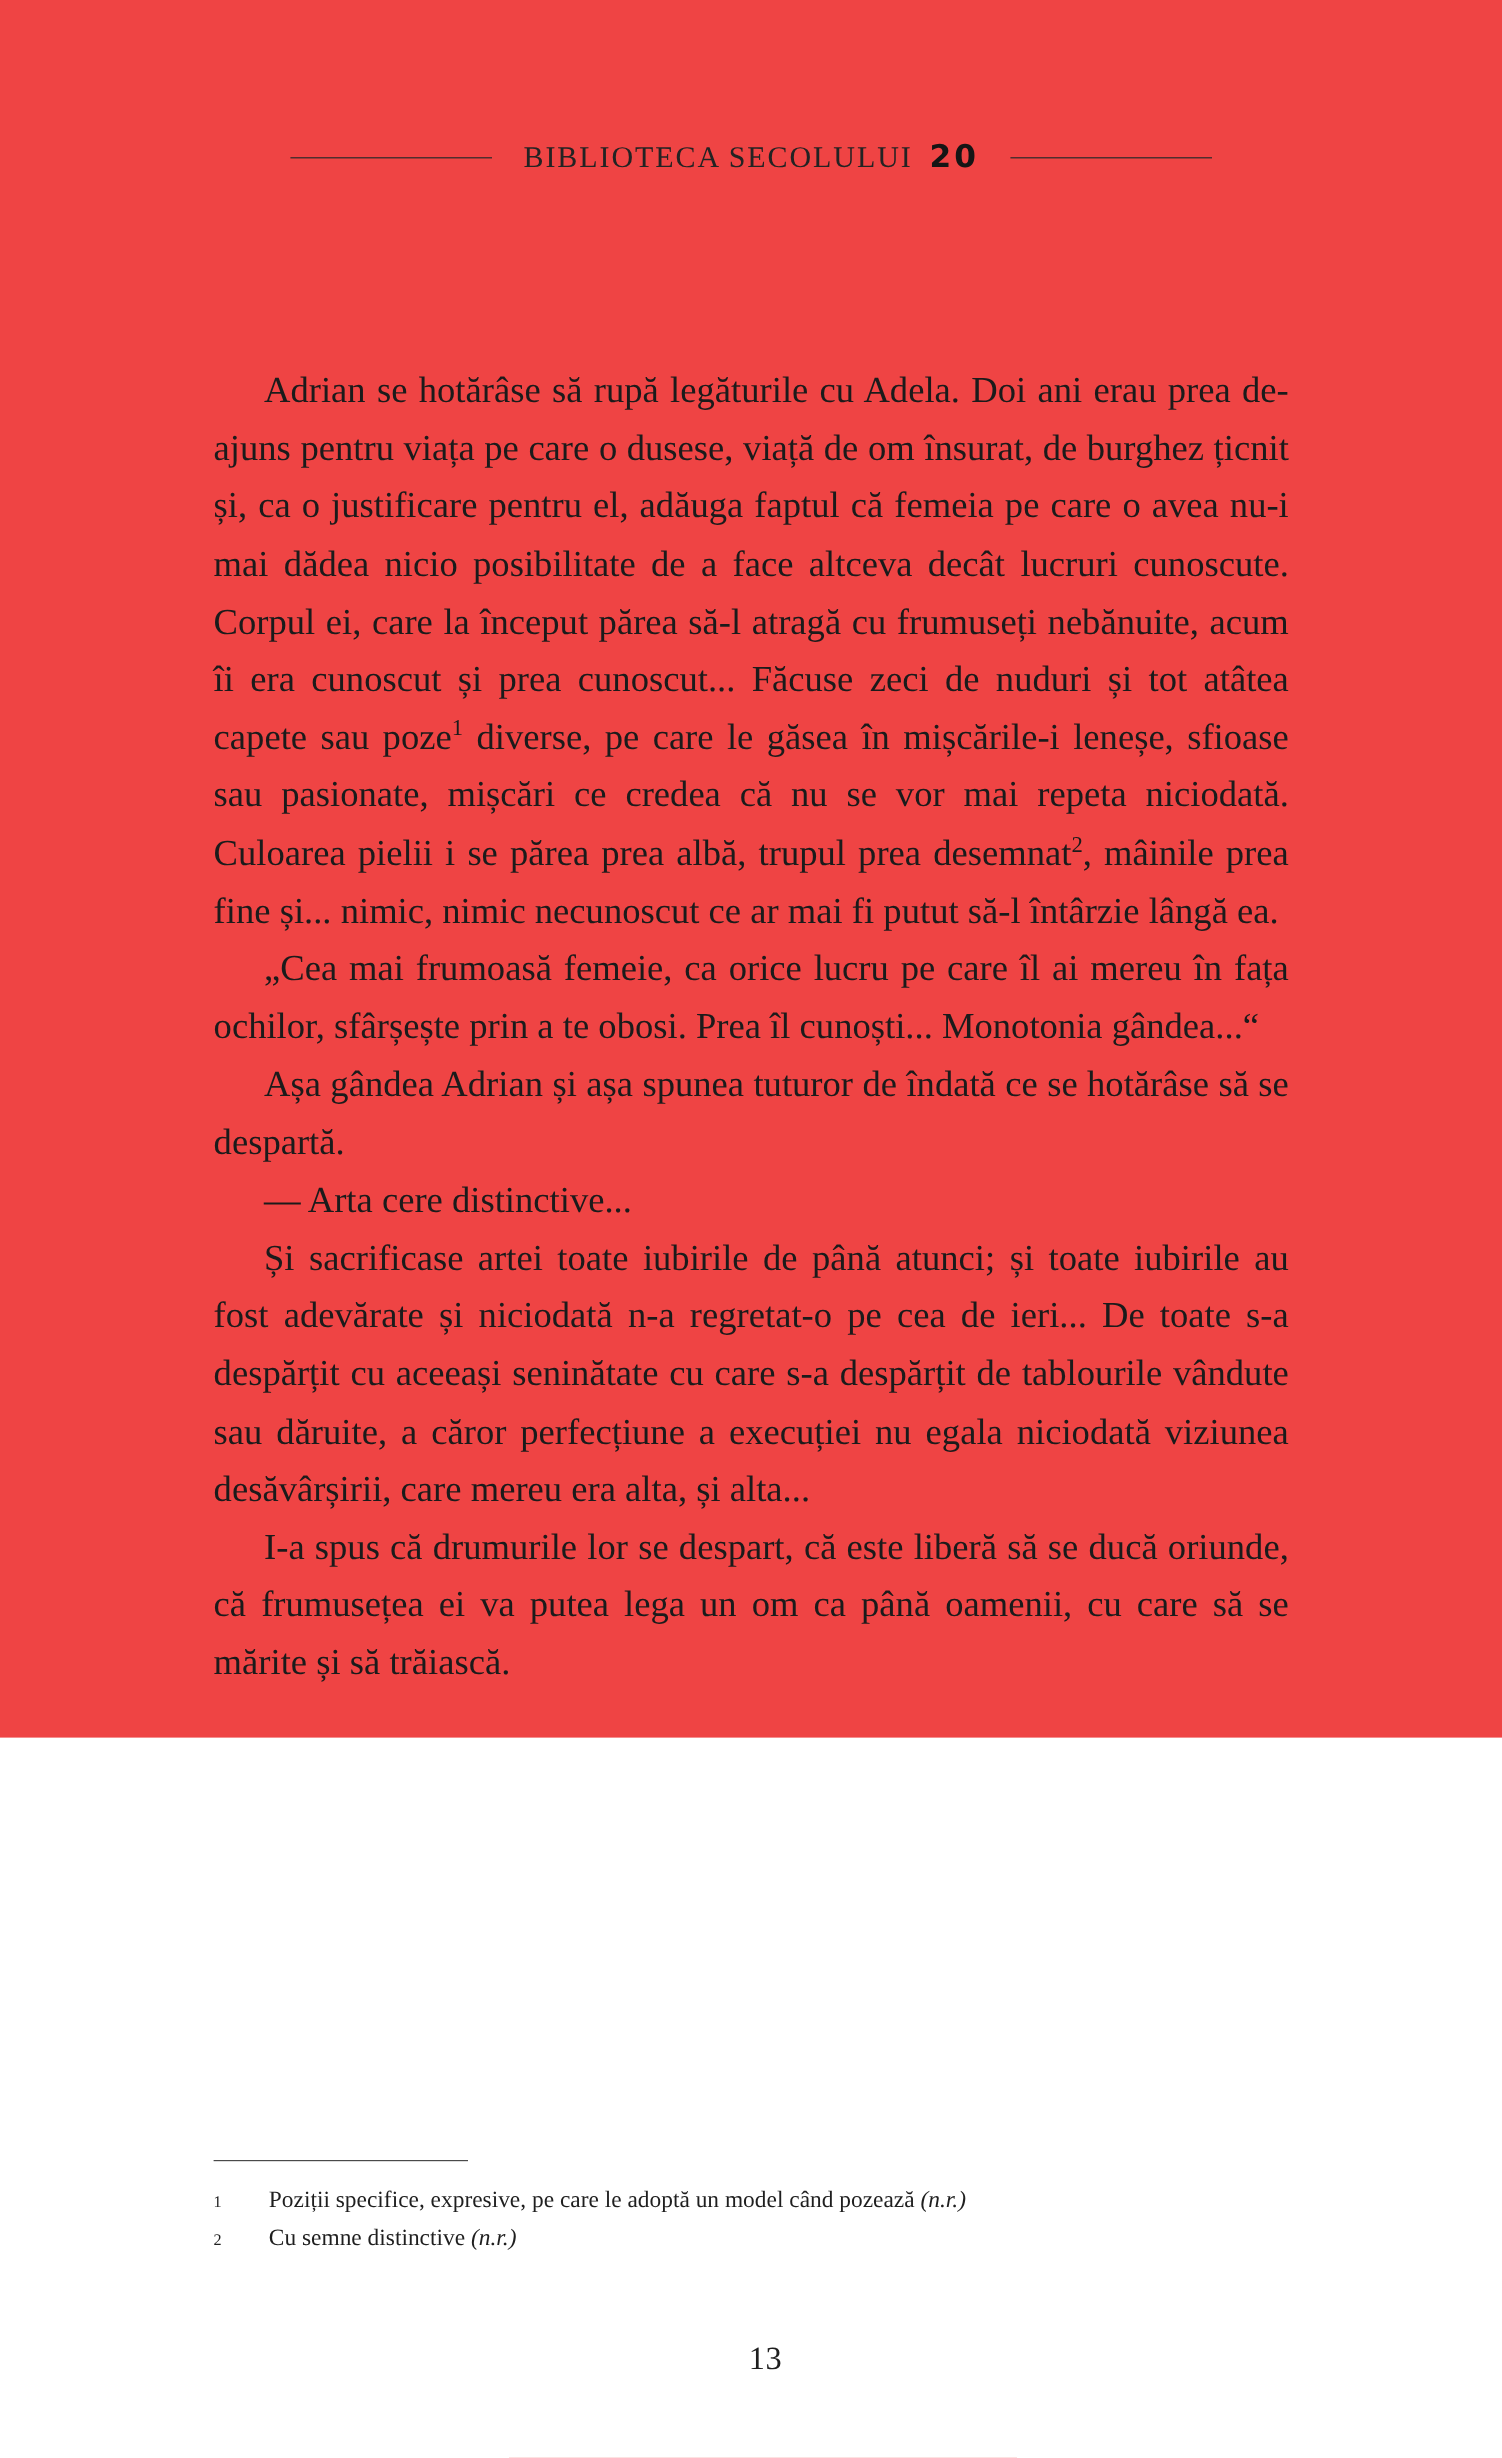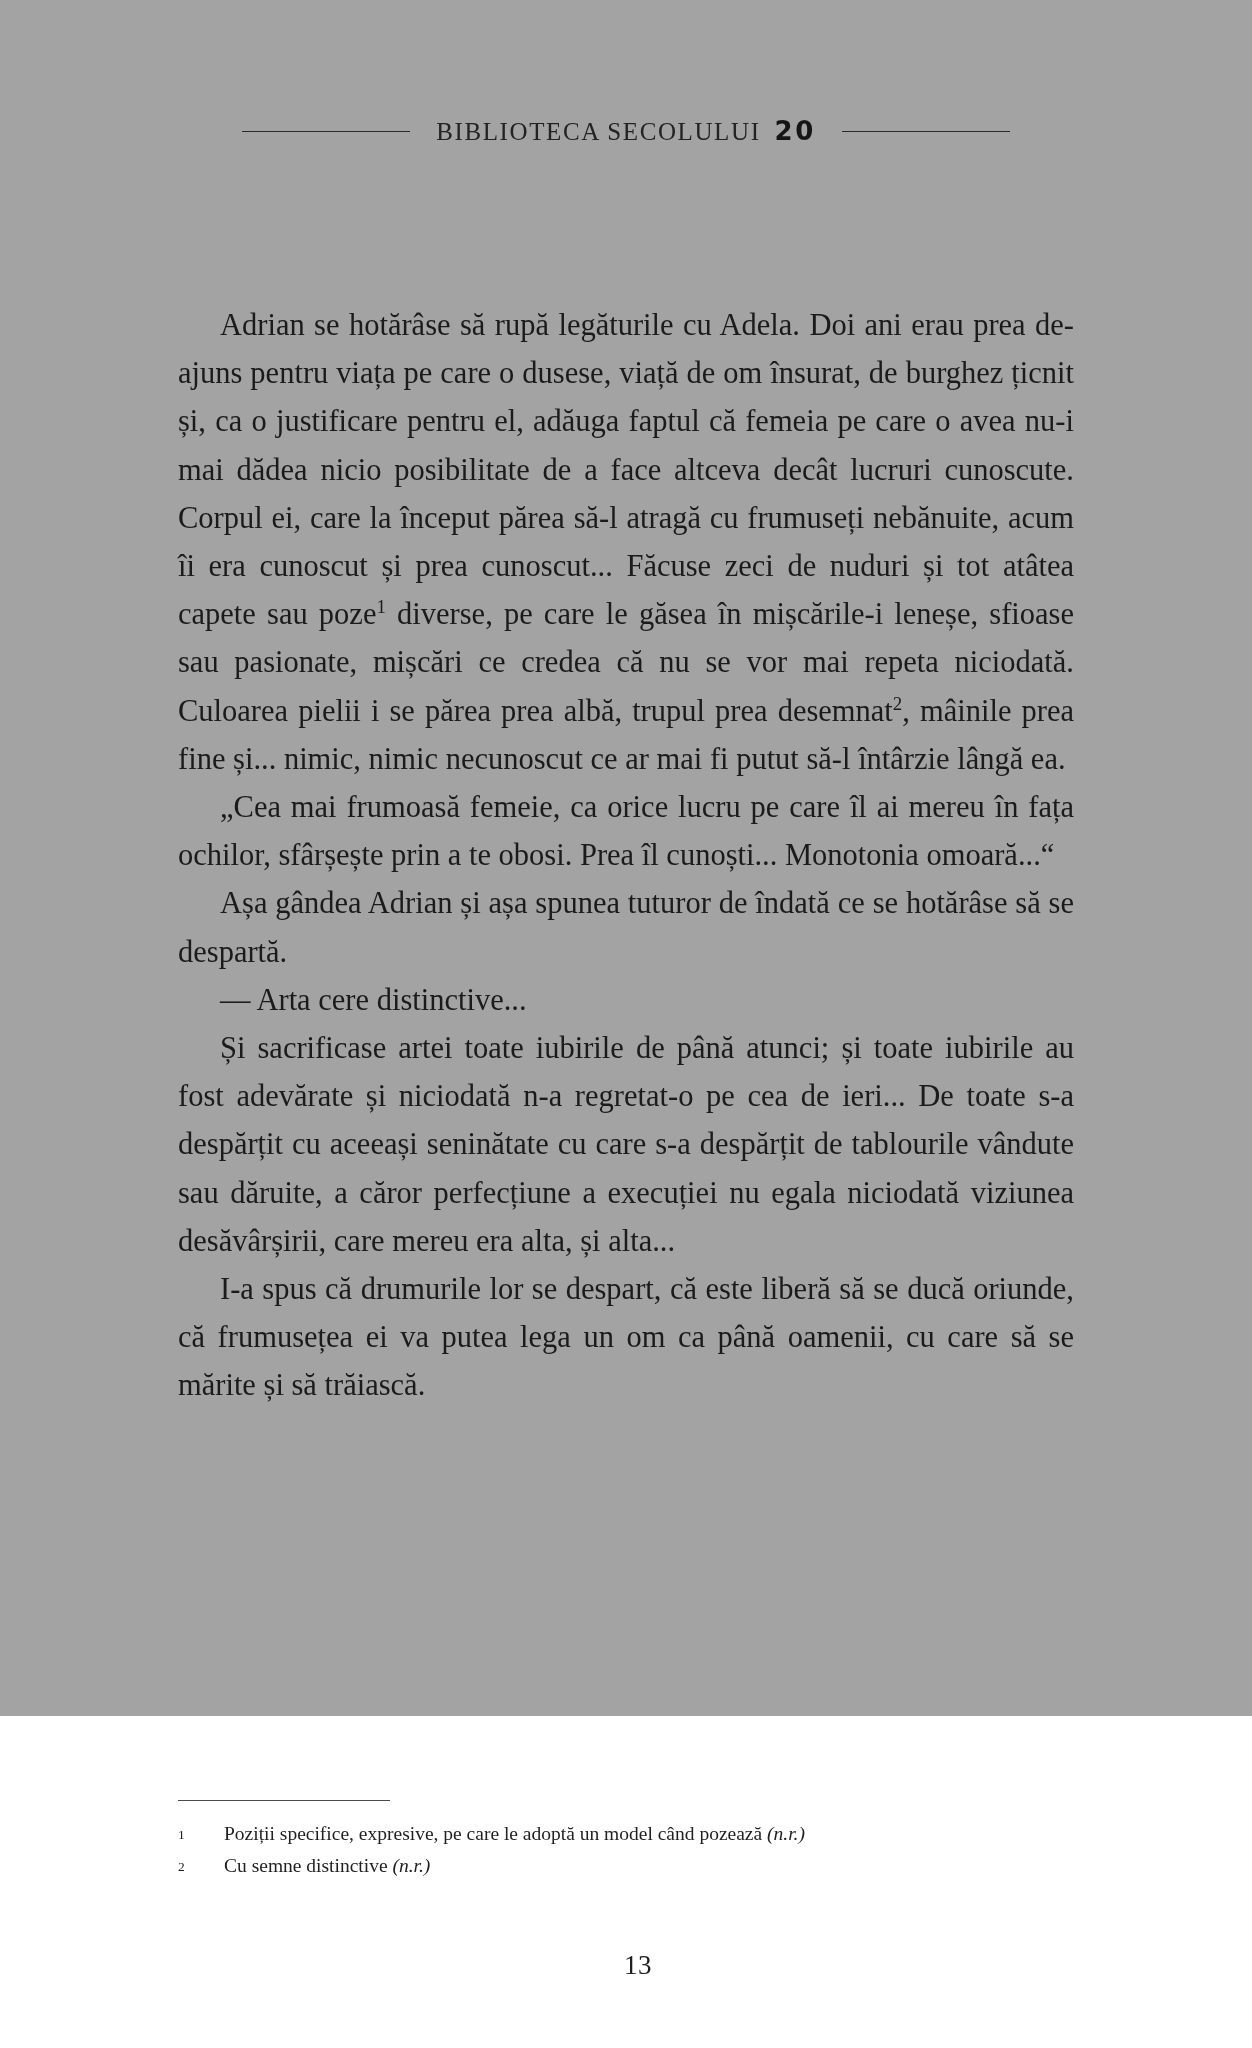--- a/index.html
+++ b/index.html
@@ -11,22 +11,22 @@
     width: 1252px;
     height: 2048px;
     font-family: "Liberation Serif", "DejaVu Serif", serif;
     color: #1a1a1a;
     overflow: hidden;
   }
 
   .page {
     position: relative;
     width: 1252px;
-    height: 1716px;
-    background: #a3a3a3;
+    height: 1448px;
+    background: #ef4444;
     box-sizing: border-box;
   }
 
   
   .runhead {
     position: absolute;
     top: 118px;
     left: 178px;
     width: 896px;
     display: flex;
@@ -137,21 +137,21 @@
 
   <div class="runhead">
     <span class="runhead-rule left"></span>
     <span class="runhead-title">BIBLIOTECA SECOLULUI</span>
     <span class="runhead-num">20</span>
     <span class="runhead-rule right"></span>
   </div>
 
   <div class="textblock" id="textblock">
       <p class="para">Adrian se hotărâse să rupă legăturile cu Adela. Doi ani erau prea de-ajuns pentru viața pe care o duse­se, viață de om însurat, de burghez țicnit și, ca o jus­tificare pentru el, adăuga faptul că femeia pe care o avea nu-i mai dădea nicio posibilitate de a face altce­va decât lucruri cunoscute. Corpul ei, care la început părea să-l atragă cu frumuseți nebănuite, acum îi era cunoscut și prea cunoscut... Făcuse zeci de nuduri și tot atâtea capete sau poze<sup class="fnref">1</sup> diverse, pe care le găsea în mișcările-i leneșe, sfioase sau pasionate, mișcări ce credea că nu se vor mai repeta niciodată. Culoarea pielii i se părea prea albă, trupul prea desemnat<sup class="fnref">2</sup>, mâinile prea fine și... nimic, nimic necunoscut ce ar mai fi putut să-l întârzie lângă ea.</p>
-      <p class="para">„Cea mai frumoasă femeie, ca orice lucru pe care îl ai mereu în fața ochilor, sfârșește prin a te obosi. Prea îl cunoști... Monotonia omoară...“</p>
+      <p class="para">„Cea mai frumoasă femeie, ca orice lucru pe care îl ai mereu în fața ochilor, sfârșește prin a te obosi. Prea îl cunoști... Monotonia gândea...“</p>
       <p class="para">Așa gândea Adrian și așa spunea tuturor de îndată ce se hotărâse să se despartă.</p>
       <p class="para">— Arta cere distinctive...</p>
       <p class="para">Și sacrificase artei toate iubirile de până atunci; și toate iubirile au fost adevărate și niciodată n-a regre­tat-o pe cea de ieri... De toate s-a despărțit cu aceeași seninătate cu care s-a despărțit de tablourile vândute sau dăruite, a căror perfecțiune a execuției nu egala niciodată viziunea desăvârșirii, care mereu era alta, și alta...</p>
       <p class="para">I-a spus că drumurile lor se despart, că este liberă să se ducă oriunde, că frumusețea ei va putea lega un om ca până oamenii, cu care să se mărite și să trăiască.</p>
     </div>
 
   <div class="footnotes">
     <div class="fn-rule"></div>
     <div id="fn-list">
         <div class="fn-item">

